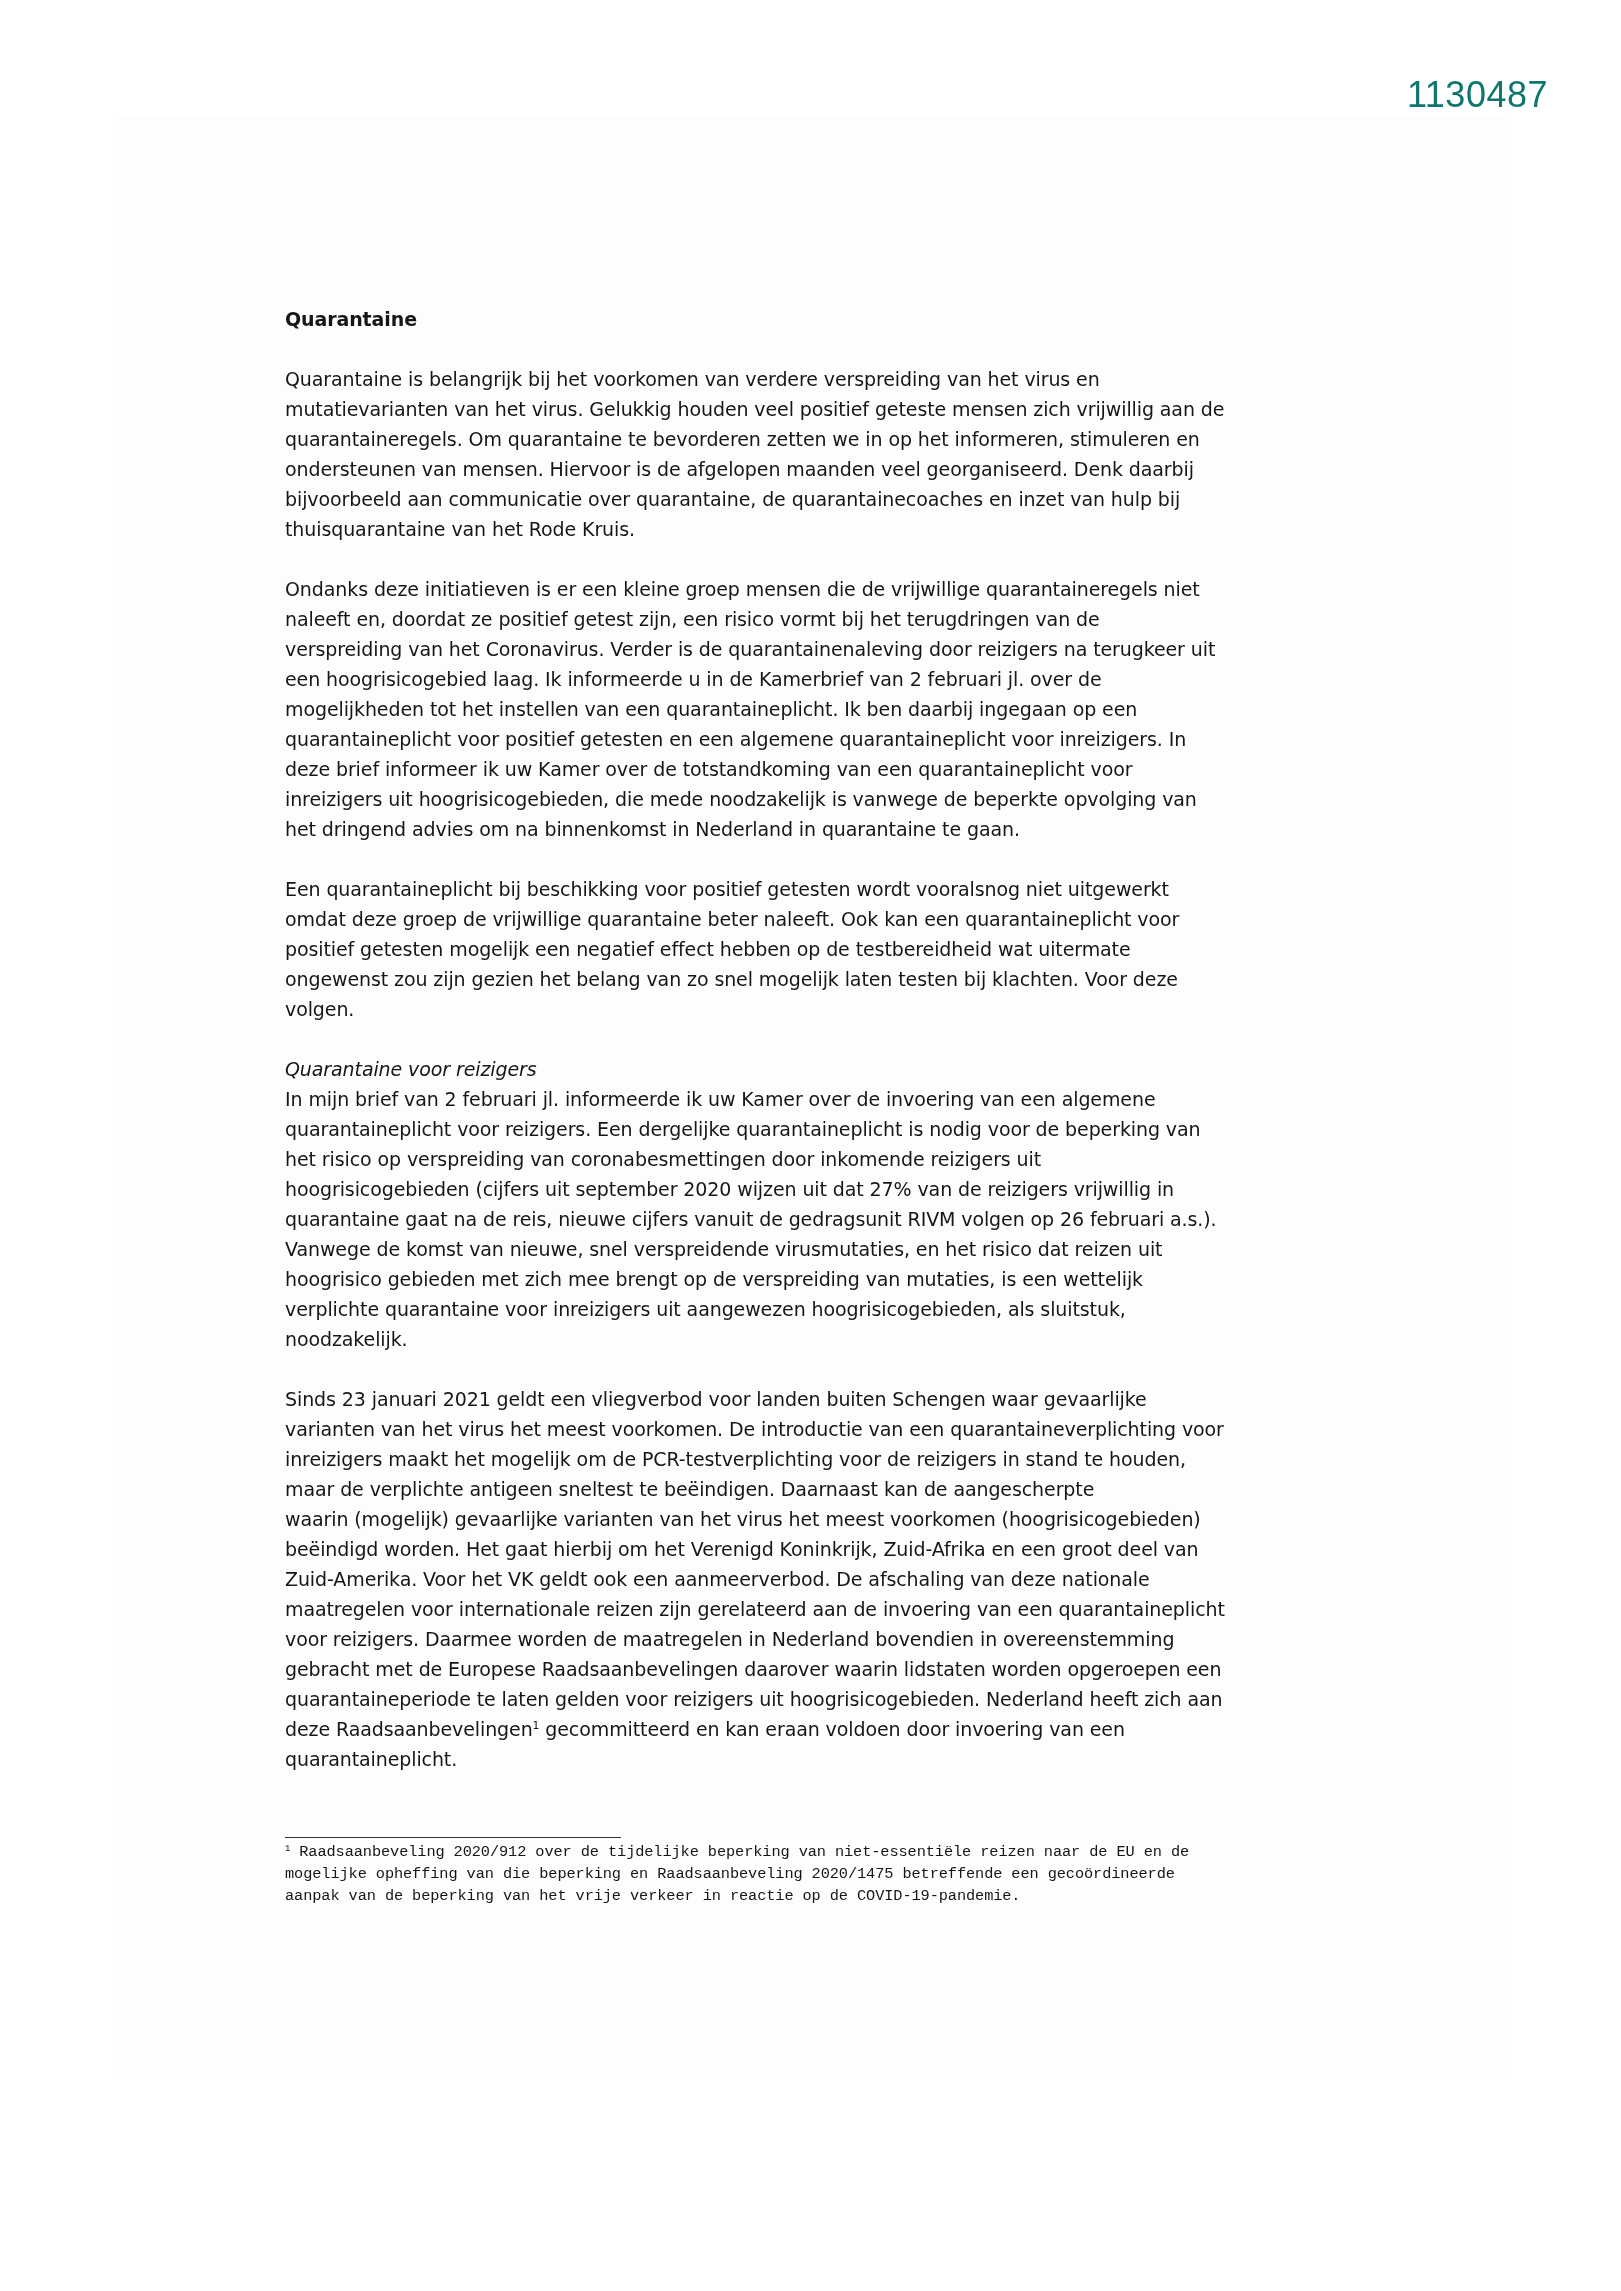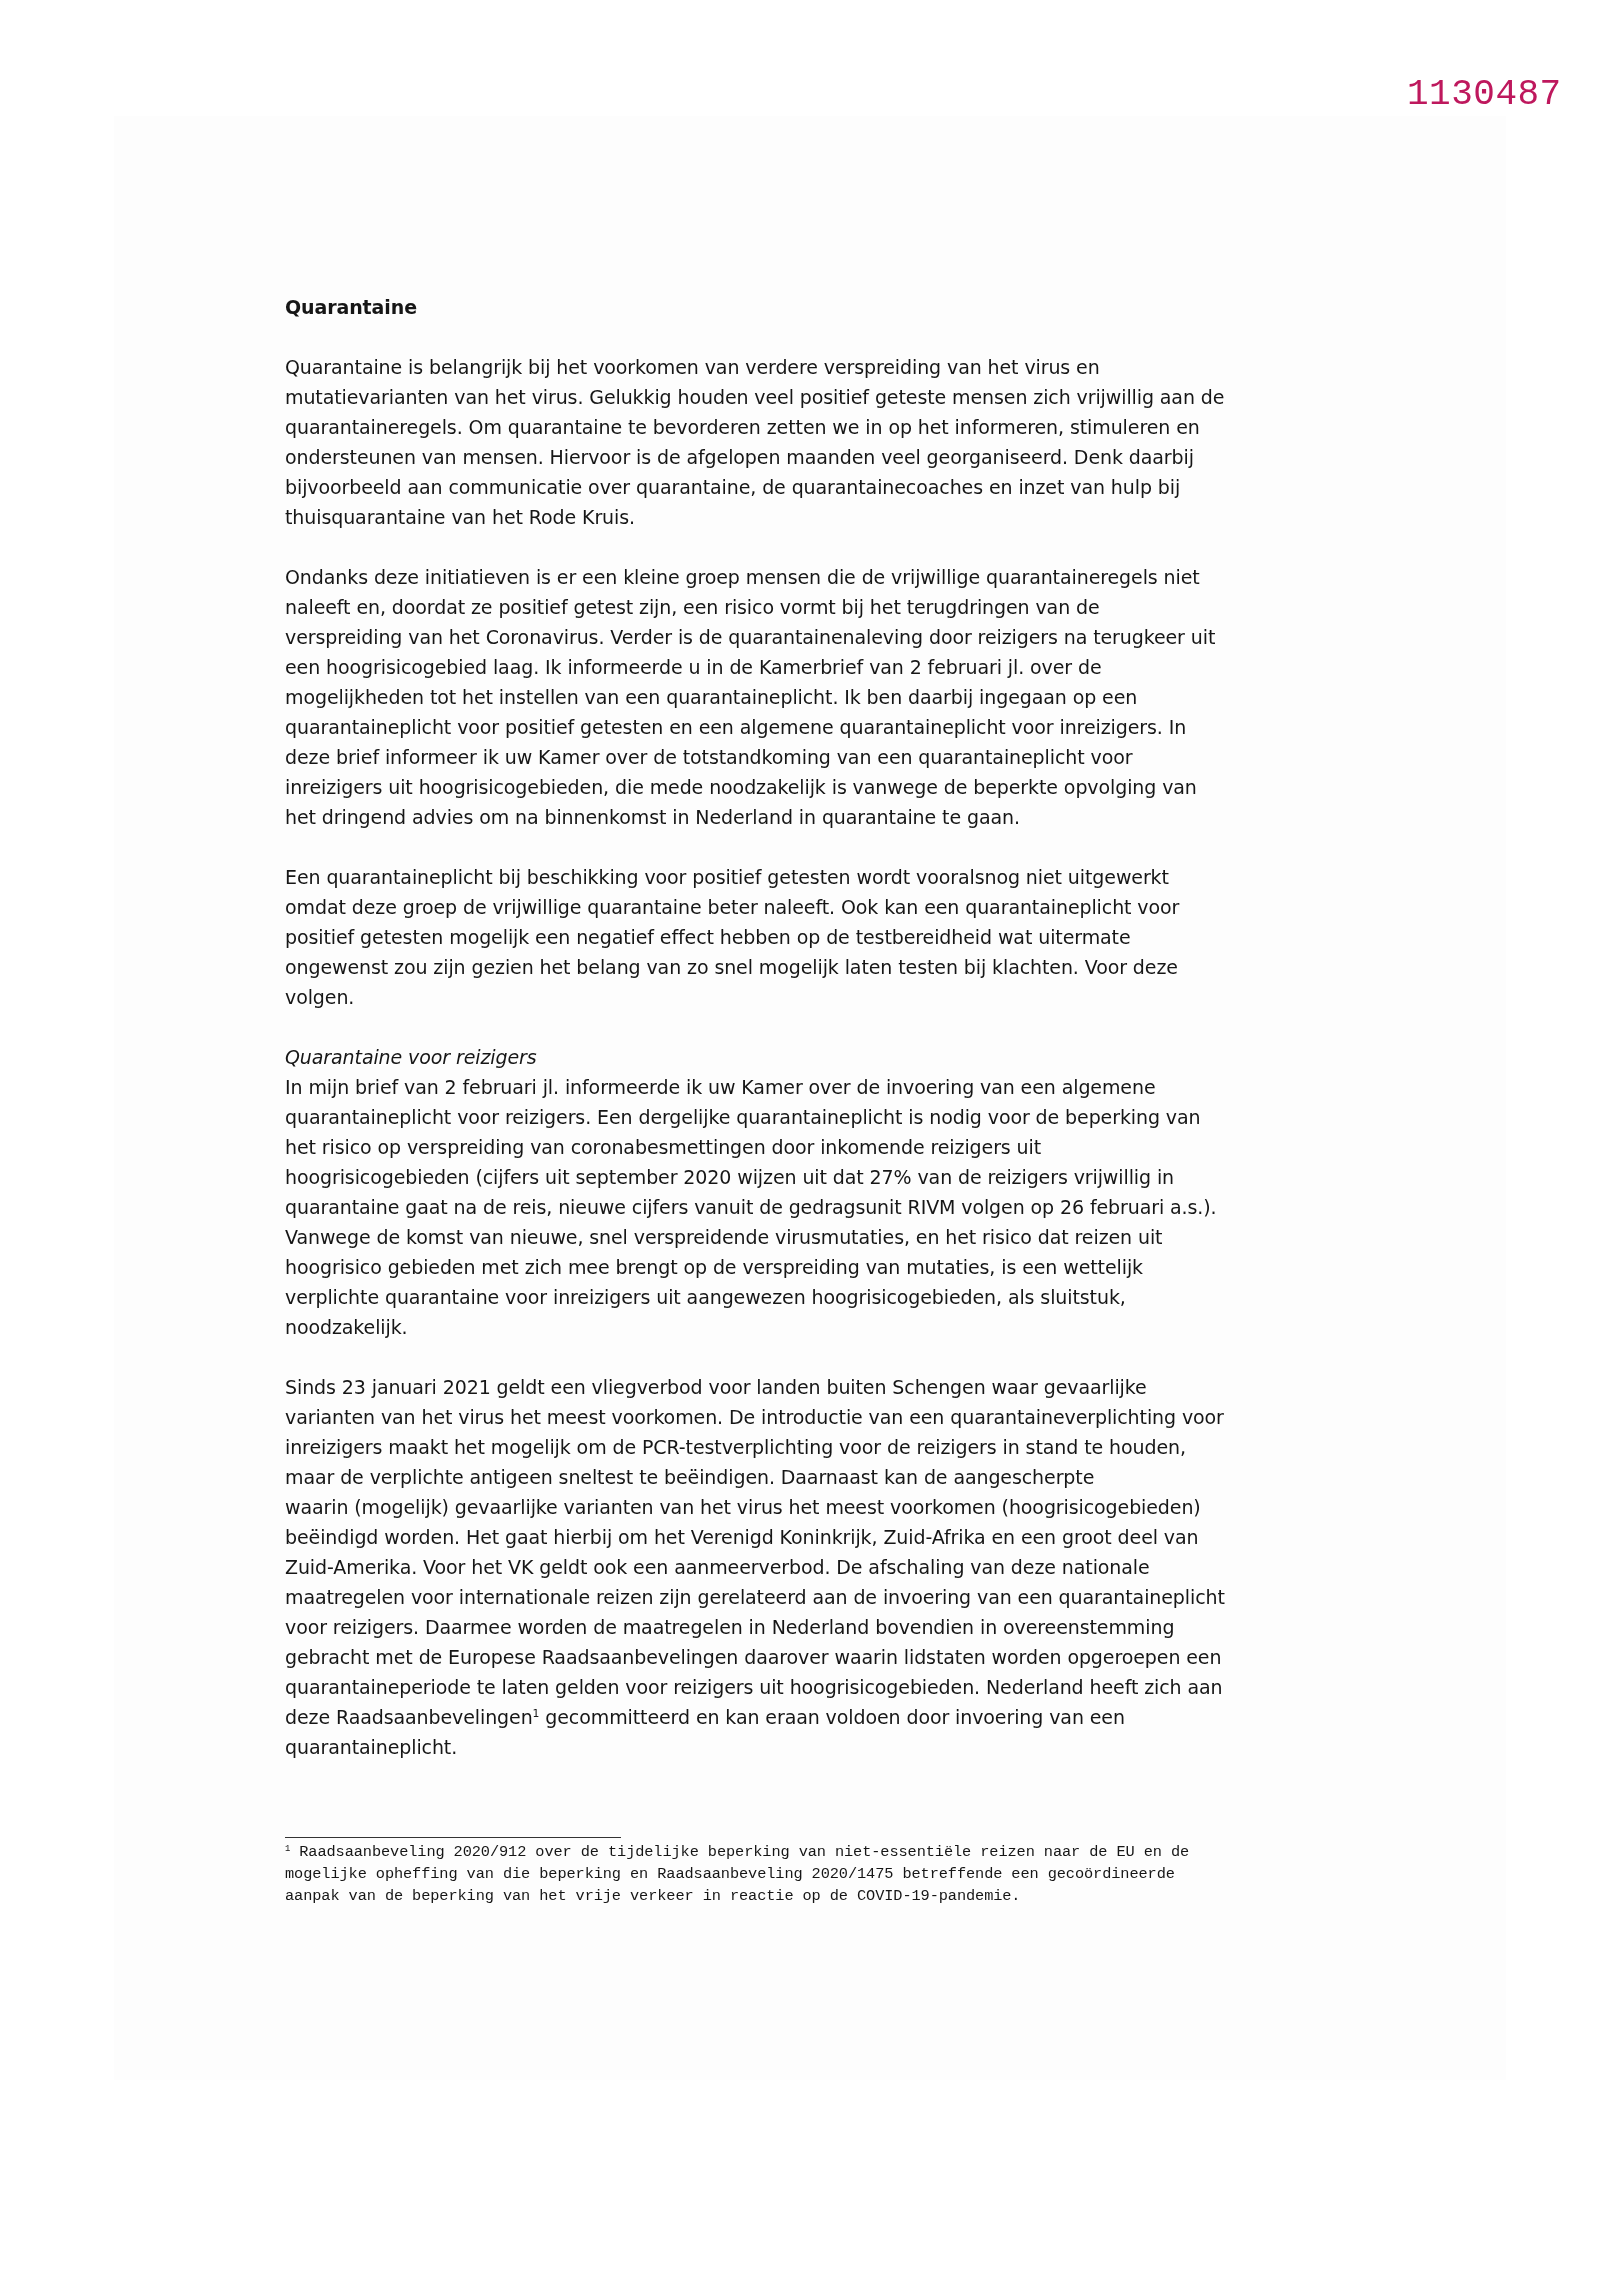--- a/index.html
+++ b/index.html
@@ -2,33 +2,33 @@
 <html><head>
 <meta charset="utf-8">
 <style>
   html, body { margin: 0; padding: 0; }
   body {
     width: 1621px; height: 2292px; position: relative; overflow: hidden;
     background: #ffffff; color: #111111;
   }
   .doc-number {
     position: absolute; left: 1407px; top: 74px;
-    font-family: Liberation Mono, monospace; font-size: 36px; color: #be185d;
+    font-family: Liberation Sans, sans-serif; font-size: 36px; color: #0f766e;
     letter-spacing: 0.5px;
   }
   .page-panel {
     position: absolute; left: 114px; top: 116px; width: 1392px; height: 1964px;
     background: #fdfdfd;
   }
   .content {
     position: absolute; left: 285px; top: 292px; width: 1098px;
     font-family: "DejaVu Sans", sans-serif; font-size: 19px; line-height: 30px;
     color: #161616; letter-spacing: -0.1px;
   }
-  .heading { font-weight: bold; margin: 0 0 30px 0; font-size: 19px; }
+  .heading { font-weight: bold; margin: 12px 0 30px 0; font-size: 19px; }
   .para { margin: 0 0 30px 0; }
   .para.tight { margin: 0; }
   .line { display: block; white-space: nowrap; }
   .subheading { font-style: italic; display: block; }
   sup.fnref { font-size: 10.8px; vertical-align: 6.9px; line-height: 0; }
   .footnote-rule {
     position: absolute; left: 285px; top: 1837px; width: 336px; height: 0;
     border-top: 1.5px solid #333;
   }
   .footnotes {

